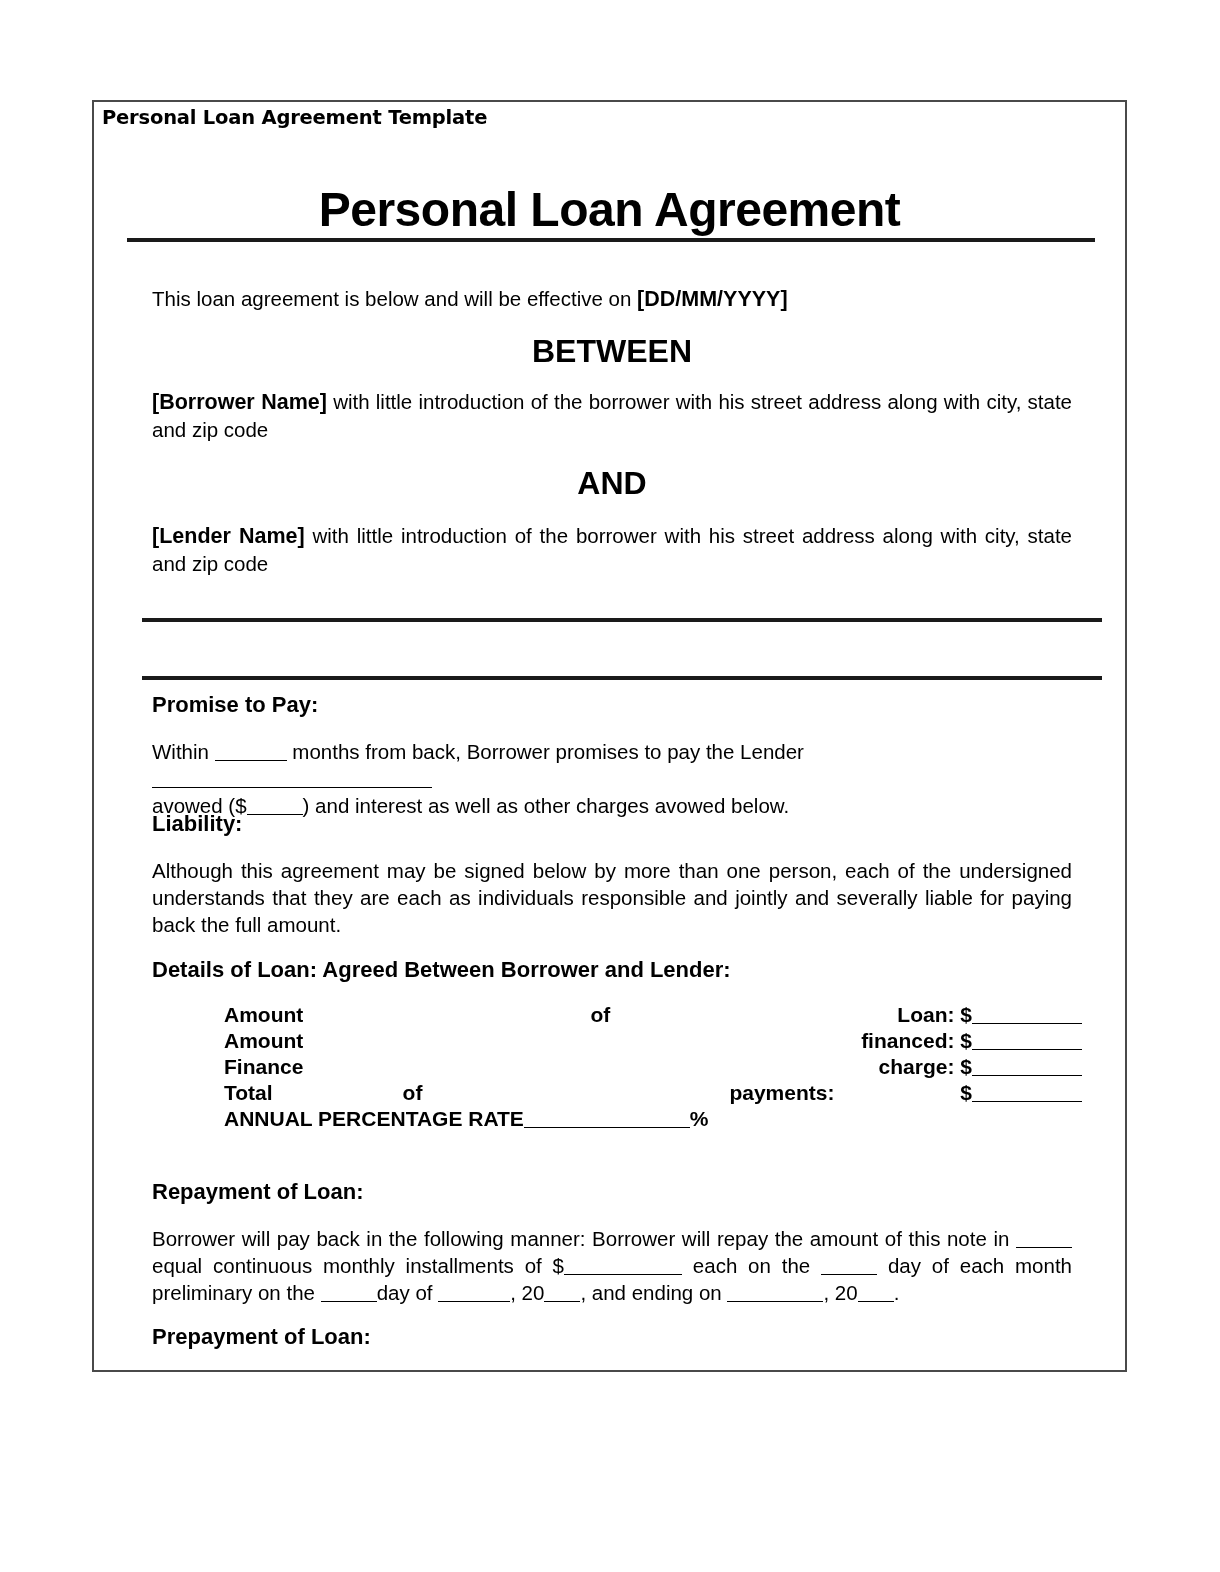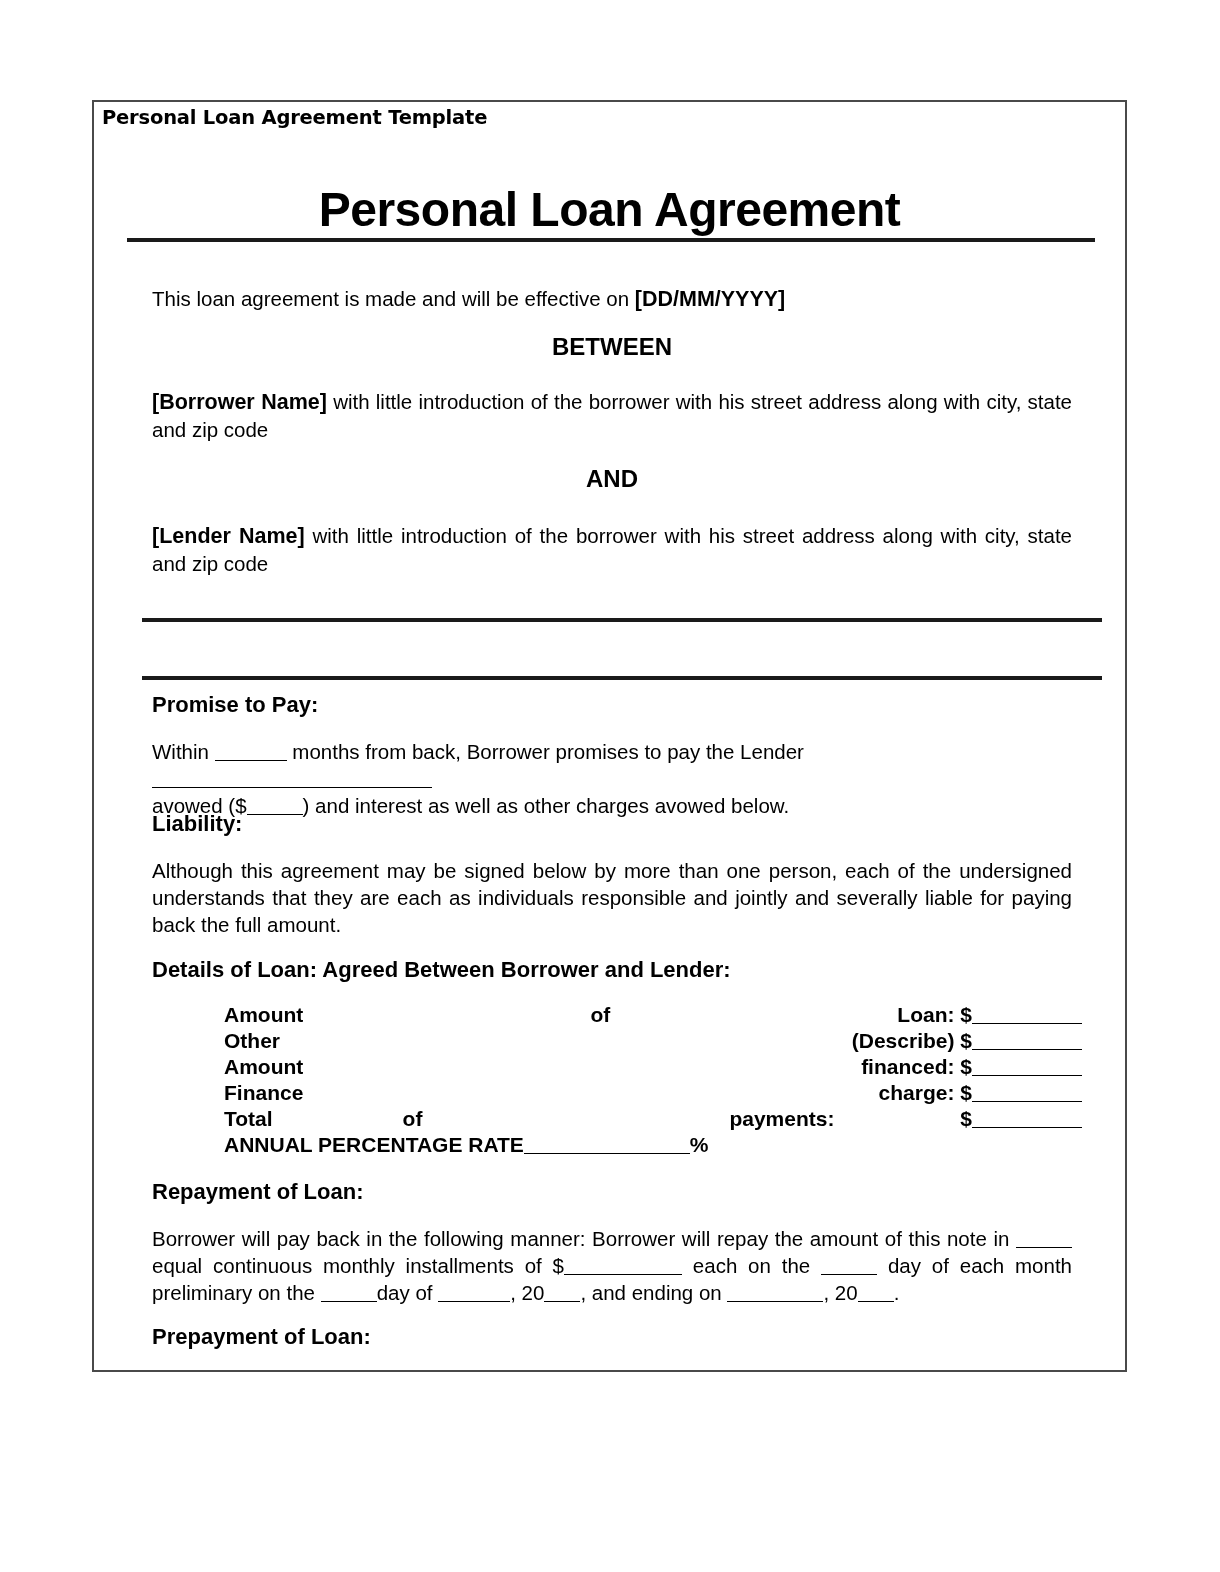--- a/index.html
+++ b/index.html
@@ -67,21 +67,21 @@
     text-justify: inter-word;
     width: 920px;
   }
   .para.left-align { text-align: left; }
 
   .centered-word {
     position: absolute;
     left: 0;
     width: 920px;
     text-align: center;
-    font-size: 24px;
+    font-size: 32px;
     font-weight: bold;
   }
 
   .bold-name {
     font-weight: bold;
     font-size: 21.5px;
   }
 
   .rule-tc-top {
     position: absolute;
@@ -183,21 +183,21 @@
 
 <div class="page-sheet">
 
   <div class="doc-header">Personal Loan Agreement Template</div>
 
   <h1 class="doc-title">Personal Loan Agreement</h1>
 
   <div class="rule-title"></div>
 
   <div class="para left-align" style="top:183px; left:58px;">
-    <span>This loan agreement is made and will be effective on </span><span class="bold-name">[DD/MM/YYYY]</span>
+    <span>This loan agreement is below and will be effective on </span><span class="bold-name">[DD/MM/YYYY]</span>
   </div>
 
   <div class="centered-word" style="top:231px; left:58px;">BETWEEN</div>
 
   <div class="para" style="top:286px; left:58px;">
     <span class="bold-name">[Borrower Name]</span><span> with little introduction of the borrower with his street address along with city, state and zip code</span>
   </div>
 
   <div class="centered-word" style="top:363px; left:58px;">AND</div>
 
@@ -220,25 +220,20 @@
   <div class="section-heading" style="top:855px;">Details of Loan: Agreed Between Borrower and Lender:</div>
 
   <div class="loan-table">
 
     <div class="loan-row">
       <span class="loan-left">Amount</span>
       <span class="loan-mid">of</span>
       <span class="loan-right"><span>Loan:</span> <span>$</span><span class="money-line"></span></span>
     </div>
 
-    <div class="loan-row">
-      <span class="loan-left">Other</span>
-      <span class="loan-spacer"></span>
-      <span class="loan-right"><span>(Describe)</span> <span>$</span><span class="money-line"></span></span>
-    </div>
 
     <div class="loan-row">
       <span class="loan-left">Amount</span>
       <span class="loan-spacer"></span>
       <span class="loan-right"><span>financed:</span> <span>$</span><span class="money-line"></span></span>
     </div>
 
     <div class="loan-row">
       <span class="loan-left">Finance</span>
       <span class="loan-spacer"></span>

